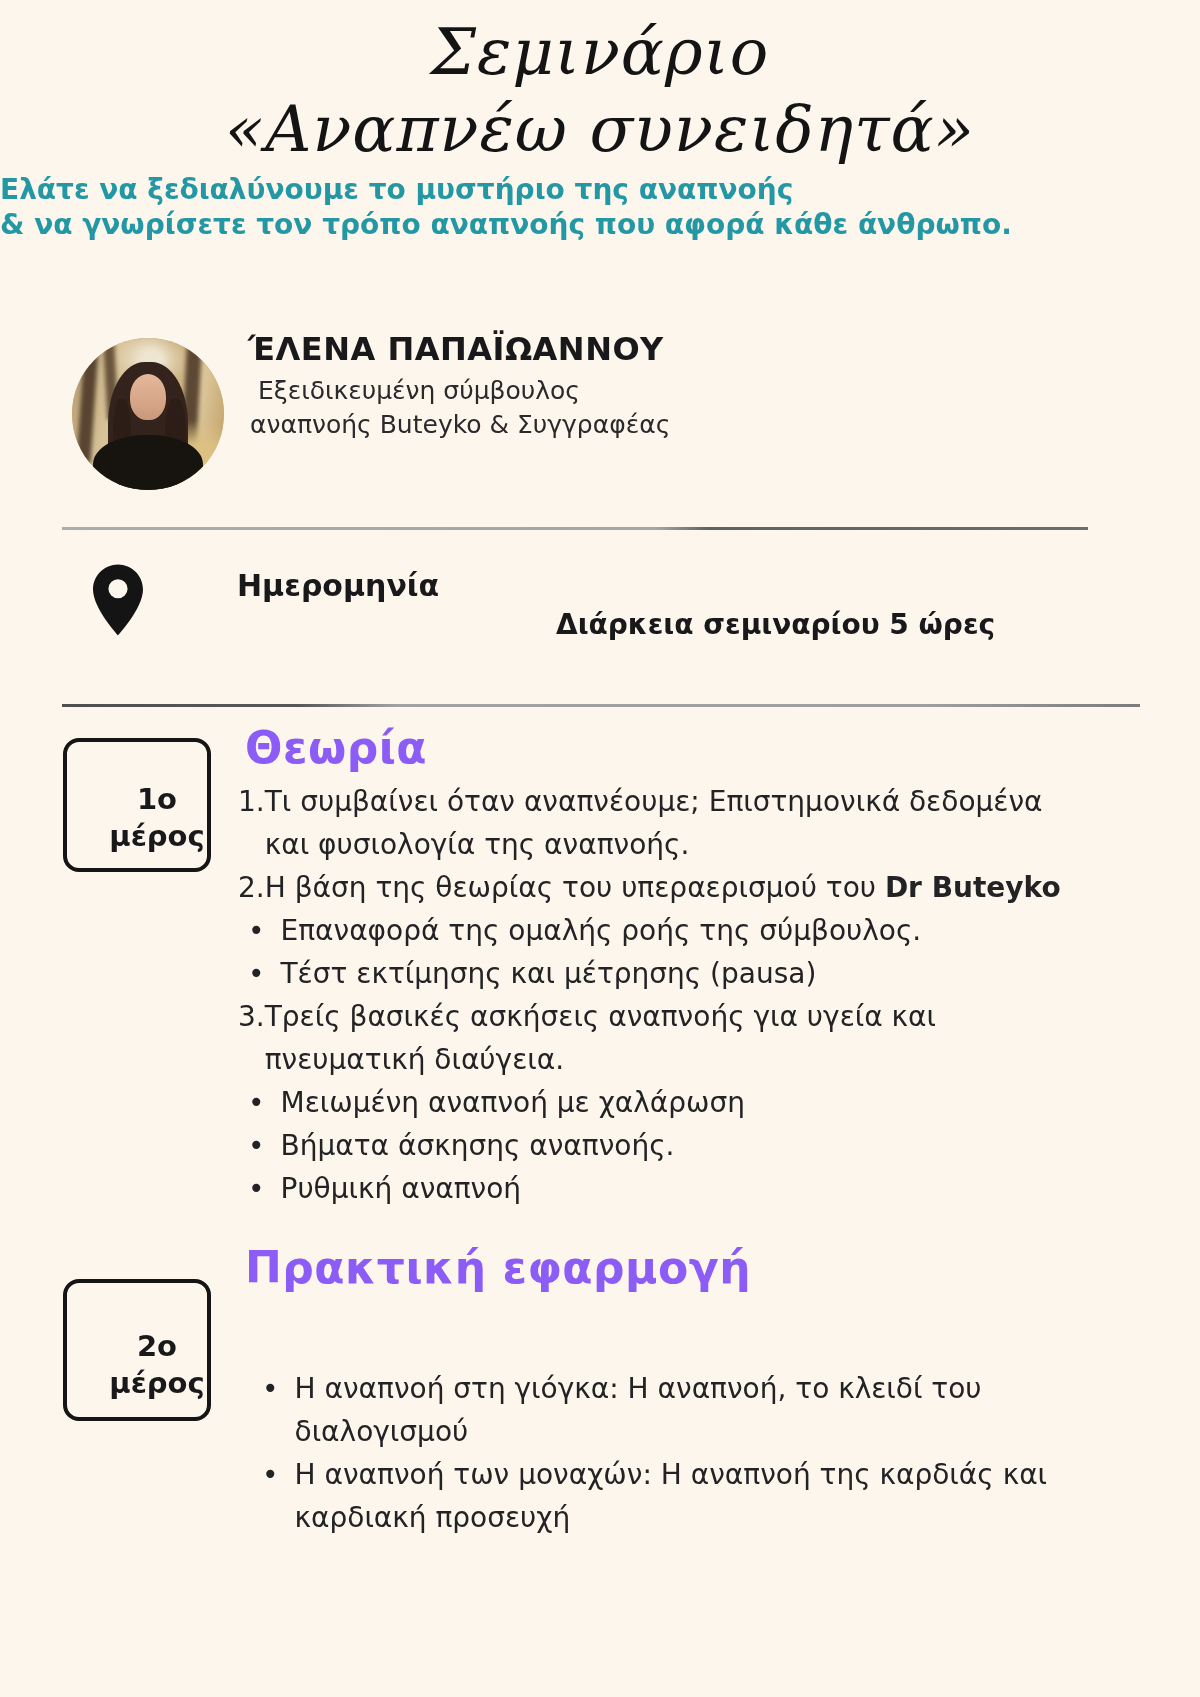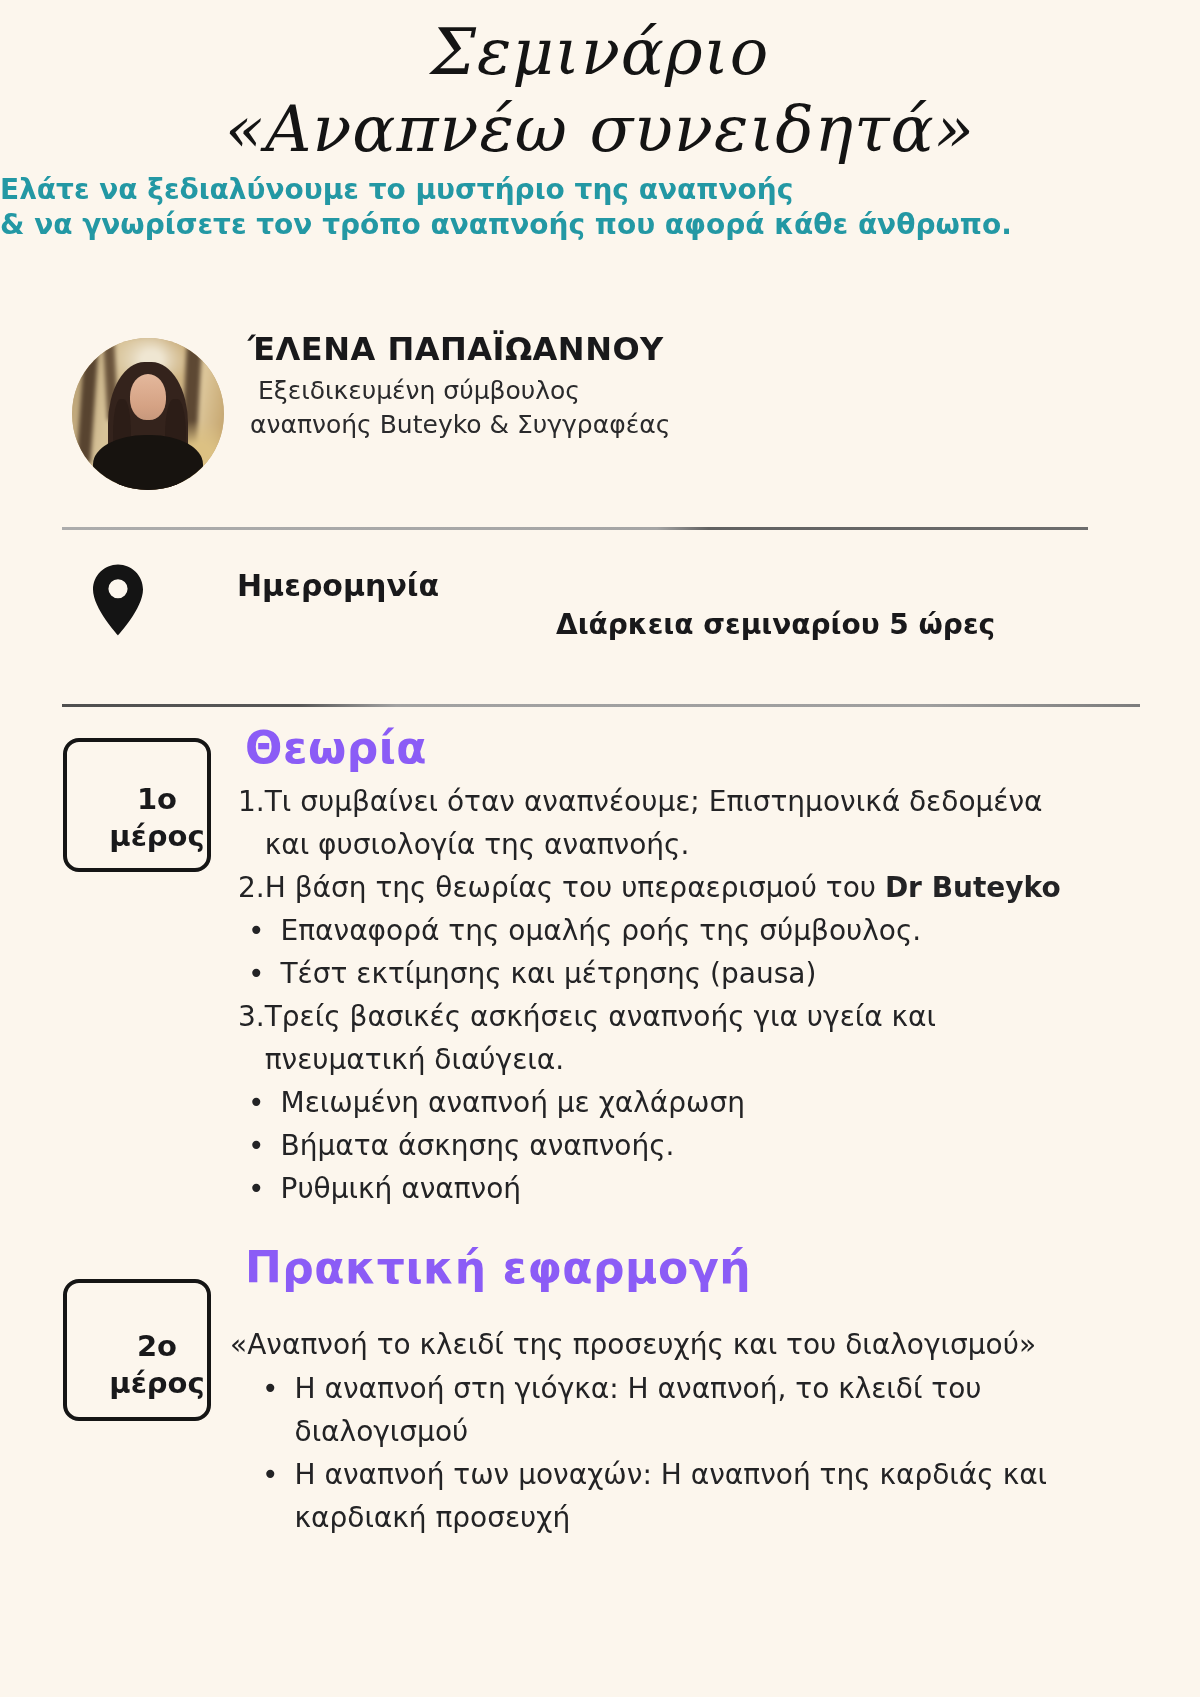--- a/index.html
+++ b/index.html
@@ -161,21 +161,20 @@
       <span class="marker">•</span>
       <span class="txt">Ρυθμική αναπνοή</span>
     </div>
   </div>
 
   <div class="badge badge-2">
     <span>2ο</span>
     <span>μέρος</span>
   </div>
   <div class="part-heading heading-2">Πρακτική εφαρμογή</div>
-  <div class="intro">«Αναπνοή το κλειδί της προσευχής και του διαλογισμού»</div>
   <div class="list list-2">
     <div class="li bullet">
       <span class="marker">•</span>
       <span class="txt"> Η αναπνοή στη γιόγκα: Η αναπνοή, το κλειδί του διαλογισμού</span>
     </div>
     <div class="li bullet">
       <span class="marker">•</span>
       <span class="txt">Η αναπνοή των μοναχών: Η αναπνοή της καρδιάς και καρδιακή προσευχή</span>
     </div>
   </div>

